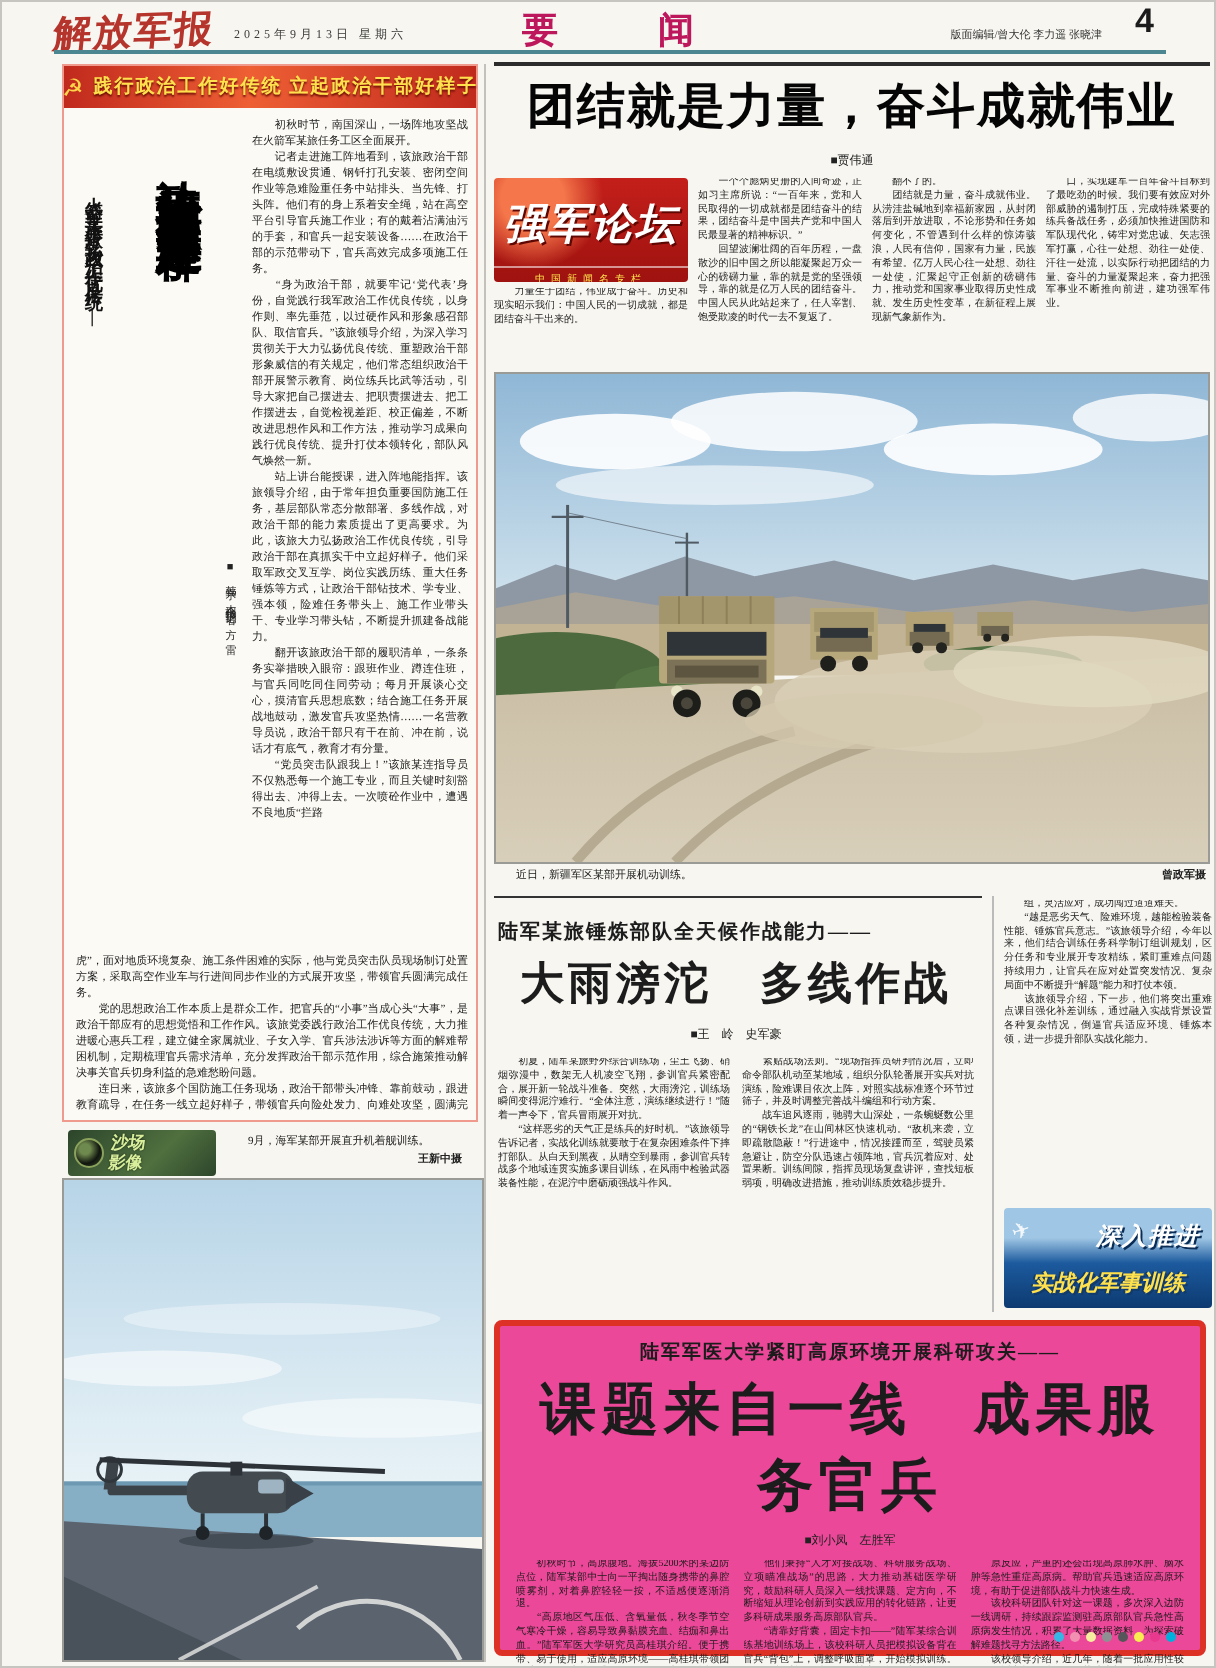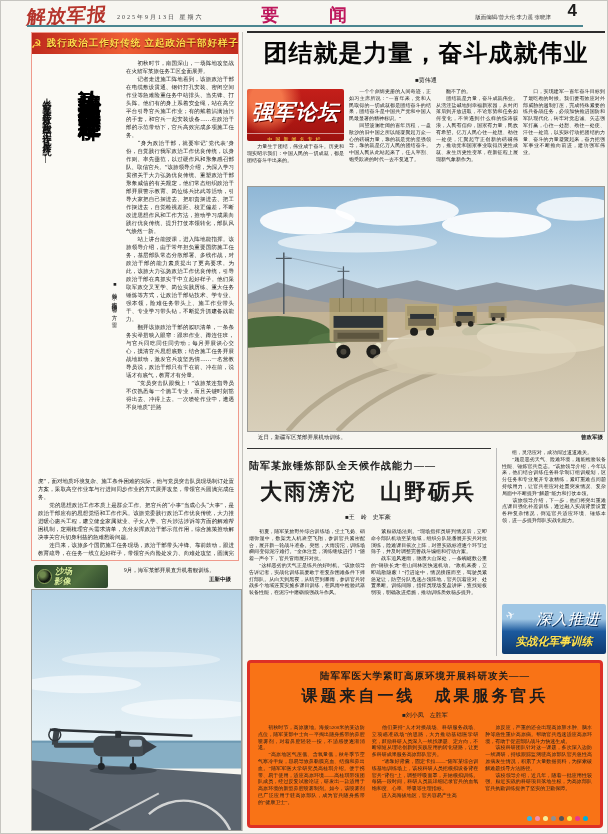--- a/index.html
+++ b/index.html
@@ -84,30 +84,30 @@
   .a2-headline { text-align:center; font-size:22px; font-weight:900; letter-spacing:2px; margin-top:4px; }
   .a2-byline { text-align:center; font-size:6px; margin-top:6px; color:#222; }
   .a2-cols { display:flex; gap:6px; margin-top:7px; height:118px; }
   .a2col { flex:1; font-size:5px; line-height:6.8px; }
   .a2-right { flex:1; border-left:1px solid #bbb; margin-left:5px; padding:2px 0 0 5px;
               display:flex; flex-direction:column; }
   .a2col3 { flex:1; font-size:5px; line-height:6.8px; }
   .training-logo { width:104px; height:50px; margin:4px 0 2px 0; border-radius:2px; position:relative; overflow:hidden;
                    background:linear-gradient(180deg,#9fc6e4 0 30%,#1c5a9e 55%,#0d3a70); }
   .training-jet { position:absolute; left:4px; top:5px; color:#f2f7fb; font-size:11px; transform:rotate(-18deg); }
-  .training-l1 { position:absolute; right:6px; top:6px; font-size:15px; font-weight:400; font-style:italic;
+  .training-l1 { position:absolute; right:6px; top:6px; font-size:12px; font-weight:700; font-style:italic;
                  color:#fff; text-shadow:1px 1px 0 #0b2c55; letter-spacing:1px; }
   .training-l2 { position:absolute; left:0; right:0; bottom:5px; text-align:center; font-size:11px; font-weight:900;
                  font-style:italic; color:#ffe14d; text-shadow:1px 1px 0 #123a6b, -1px 0 0 #123a6b; }
 
   
   .a3 { left:246px; top:659px; width:356px; height:168px; border:3px solid #dd3126; border-radius:4px;
-        background:#f97316; padding:5px 8px 0 8px; }
+        background:#ec4899; padding:5px 8px 0 8px; }
   .a3-kicker { text-align:center; font-size:9.5px; font-weight:bold; letter-spacing:1px; margin-top:2px; }
-  .a3-headline { text-align:center; font-size:16px; font-weight:900; letter-spacing:3px; margin-top:3px; }
+  .a3-headline { text-align:center; font-size:28px; font-weight:900; letter-spacing:3px; margin-top:3px; }
   .a3-byline { text-align:center; font-size:6px; margin-top:4px; color:#222; }
   .a3-cols { display:flex; gap:7px; margin-top:5px; height:92px; }
   .a3col { flex:1; font-size:5px; line-height:6.8px; }
   .reg-dots { position:absolute; right:12px; bottom:4px; display:flex; gap:3px; }
   .reg-dots i { width:5px; height:5px; border-radius:50%; display:block; }
   .reg-dots i:nth-child(1){background:#35b6e5}.reg-dots i:nth-child(2){background:#f290b1}
   .reg-dots i:nth-child(3){background:#f5ee9e}.reg-dots i:nth-child(4){background:#8f9093}
   .reg-dots i:nth-child(5){background:#55565a}.reg-dots i:nth-child(6){background:#f8ec4f}
   .reg-dots i:nth-child(7){background:#e8398f}.reg-dots i:nth-child(8){background:#00b0dc}
 
@@ -285,21 +285,21 @@
     <ellipse cx="185" cy="175" rx="60" ry="14" fill="#d4c9af" opacity="0.75"></ellipse>
   </svg>
   <div class="abs trucks-caption">
     <span class="cap">近日，新疆军区某部开展机动训练。</span>
     <span class="credit">曾政军摄</span>
   </div>
 
   <div class="abs a2">
     <div class="a2-left">
       <div class="a2-kicker">陆军某旅锤炼部队全天候作战能力——</div>
-      <div class="a2-headline">大雨滂沱　山野砺兵</div>
+      <div class="a2-headline">大雨滂沱　多线作战</div>
       <div class="a2-byline">■王　岭　史军豪</div>
       <div class="a2-cols">
         <div class="a2col smalltext" style="font-size:5px;line-height:6.8px">　　初夏，陆军某旅野外综合训练场，尘土飞扬、硝烟弥漫中，数架无人机凌空飞翔，参训官兵紧密配合，展开新一轮战斗准备。突然，大雨滂沱，训练场瞬间变得泥泞难行。“全体注意，演练继续进行！”随着一声令下，官兵冒雨展开对抗。
 　　“这样恶劣的天气正是练兵的好时机。”该旅领导告诉记者，实战化训练就要敢于在复杂困难条件下摔打部队。从白天到黑夜，从晴空到暴雨，参训官兵转战多个地域连贯实施多课目训练，在风雨中检验武器装备性能，在泥泞中磨砺顽强战斗作风。</div>
         <div class="a2col smalltext" style="font-size:5px;line-height:6.8px">　　紧贴战场法则。“现场指挥员研判情况后，立即命令部队机动至某地域，组织分队轮番展开实兵对抗演练，险难课目依次上阵，对照实战标准逐个环节过筛子，并及时调整完善战斗编组和行动方案。
 　　战车追风逐雨，驰骋大山深处，一条蜿蜒数公里的“钢铁长龙”在山间林区快速机动。“敌机来袭，立即疏散隐蔽！”行进途中，情况接踵而至，驾驶员紧急避让，防空分队迅速占领阵地，官兵沉着应对、处置果断。训练间隙，指挥员现场复盘讲评，查找短板弱项，明确改进措施，推动训练质效稳步提升。</div>
       </div>
     </div>
     <div class="a2-right">
       <div class="a2col3 smalltext" style="font-size:5px;line-height:6.8px">　　组，灵活应对，成功闯过道道难关。

